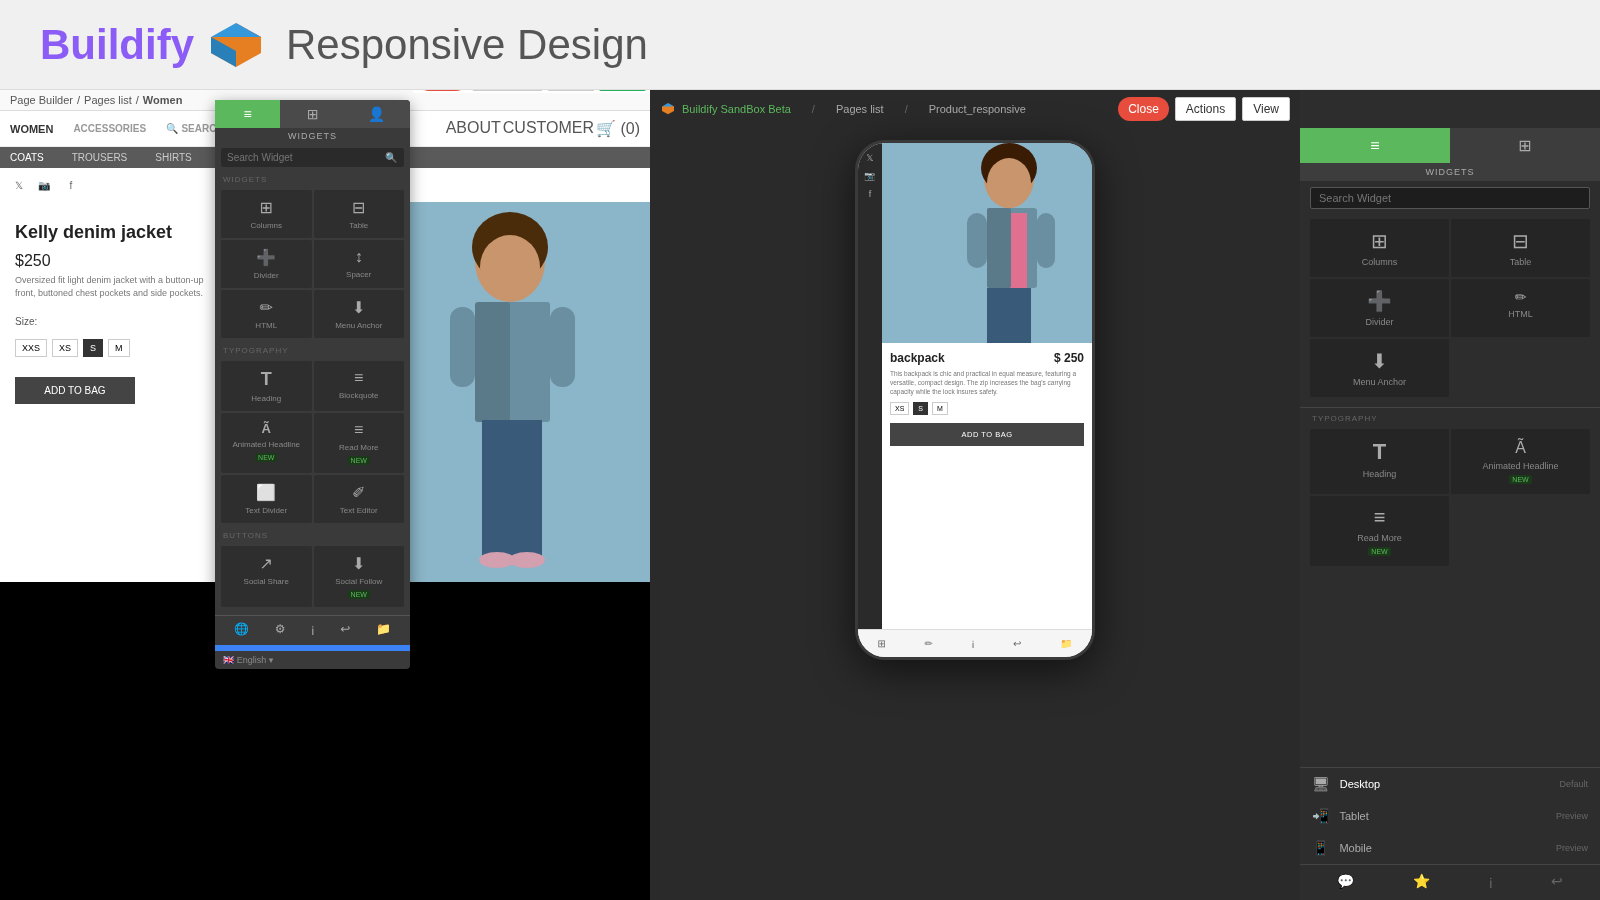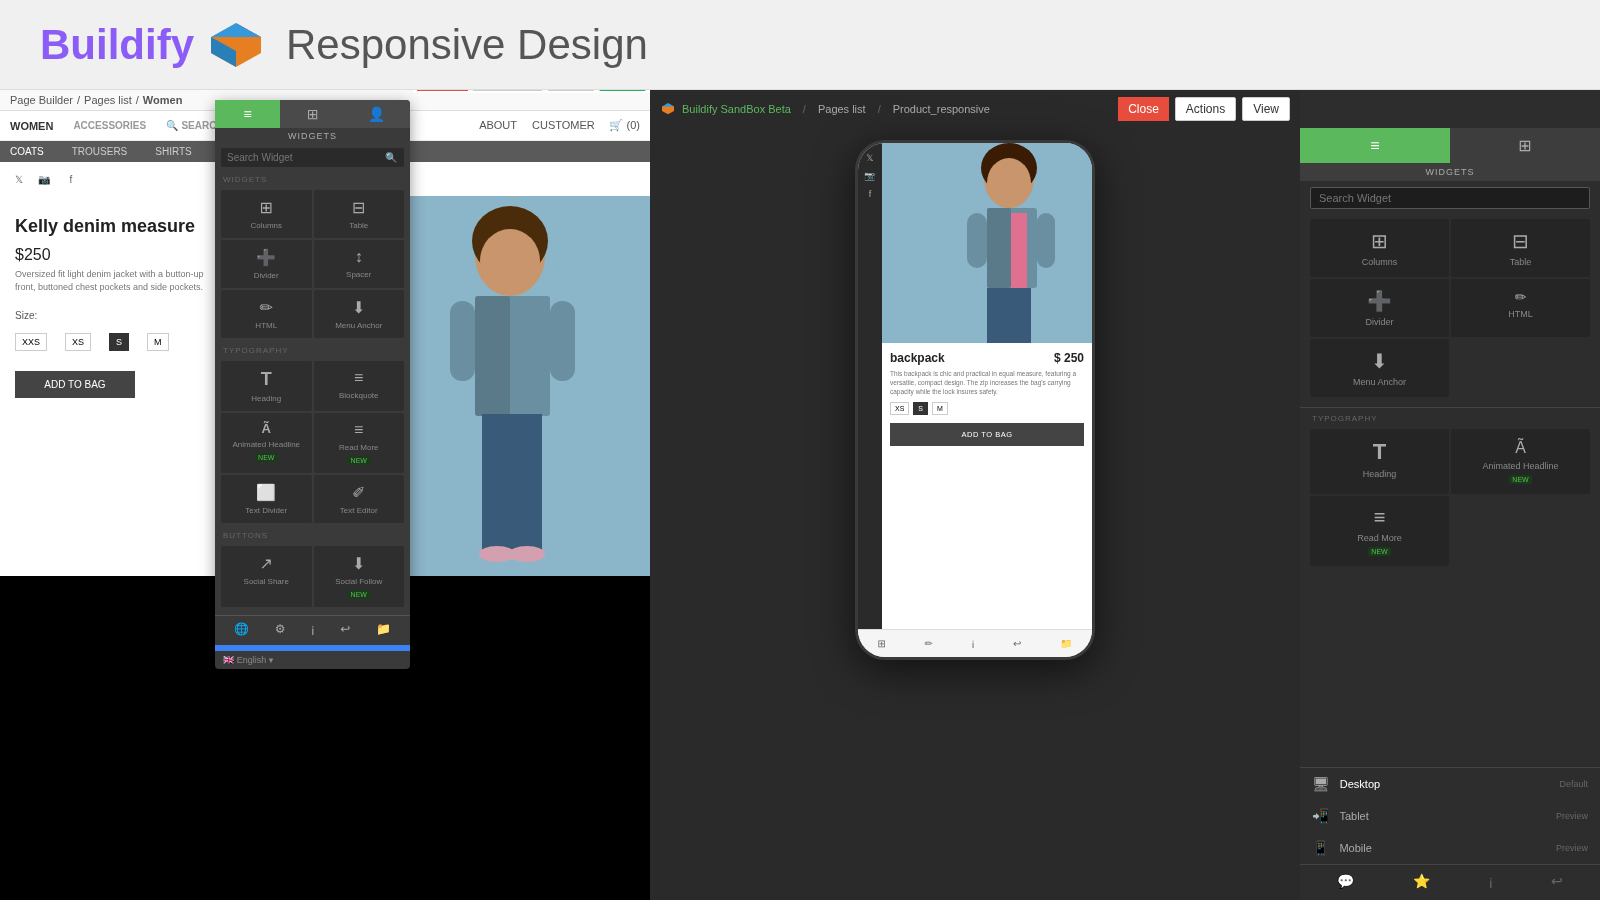--- a/index.html
+++ b/index.html
@@ -66,21 +66,21 @@
     }
     .breadcrumb-bar span { cursor: pointer; }
     .breadcrumb-bar .current { font-weight: bold; }
     .btn-close-red {
       background: #e74c3c;
       color: white;
       border: none;
       padding: 4px 10px;
       font-size: 12px;
       cursor: pointer;
-      border-radius: 0;
+      border-radius: 12px;
     }
     .btn-actions {
       background: white;
       color: #333;
       border: 1px solid #ccc;
       padding: 4px 10px;
       font-size: 12px;
       cursor: pointer;
       border-radius: 2px;
     }
@@ -114,22 +114,22 @@
     }
     .site-nav-left {
       display: flex;
       gap: 20px;
       font-size: 11px;
       color: #333;
       font-weight: 600;
     }
     .site-nav-right {
       display: flex;
-      gap: 15px;
-      font-size: 11px;
+      gap: 2px;
+      font-size: 16px;
       color: #555;
     }
 
     
     .sub-nav {
       background: #5a5a5a;
       padding: 5px 10px;
       display: flex;
       gap: 28px;
       text-align: center;
@@ -189,21 +189,21 @@
       line-height: 1.5;
       margin-bottom: 15px;
     }
     .size-label {
       font-size: 10px;
       color: #555;
       margin-bottom: 6px;
     }
     .size-options {
       display: flex;
-      gap: 18px;
+      gap: 5px;
       margin-bottom: 20px;
       margin-top: 12px;
     }
     .size-btn {
       border: 1px solid #ccc;
       padding: 3px 6px;
       font-size: 9px;
       cursor: pointer;
       background: white;
     }
@@ -349,21 +349,21 @@
       display: flex;
       align-items: center;
       padding: 0 10px;
       gap: 6px;
     }
     .breadcrumb-center {
       font-size: 11px;
       color: #aaa;
       display: flex;
       align-items: center;
-      gap: 12px;
+      gap: 21px;
     }
     .center-toolbar-right {
       margin-left: auto;
       display: flex;
       gap: 6px;
     }
 
     
     .phone-mockup {
       position: absolute;
@@ -593,21 +593,21 @@
     </div>
 
     <div class="social-icons">
       <div class="social-icon">𝕏</div>
       <div class="social-icon">📷</div>
       <div class="social-icon">f</div>
     </div>
 
     <div class="product-section">
       <div class="product-info">
-        <div class="product-name">Kelly denim measure</div>
+        <div class="product-name">Kelly denim jacket</div>
         <div class="product-price">$250</div>
         <div class="product-desc">Oversized fit light denim jacket with a button-up front, buttoned chest pockets and side pockets.</div>
         <div class="size-label">Size:</div>
         <div class="size-options">
           <button class="size-btn">XXS</button>
           <button class="size-btn">XS</button>
           <button class="size-btn selected">S</button>
           <button class="size-btn">M</button>
         </div>
         <button class="add-to-bag-btn">ADD TO BAG</button>

